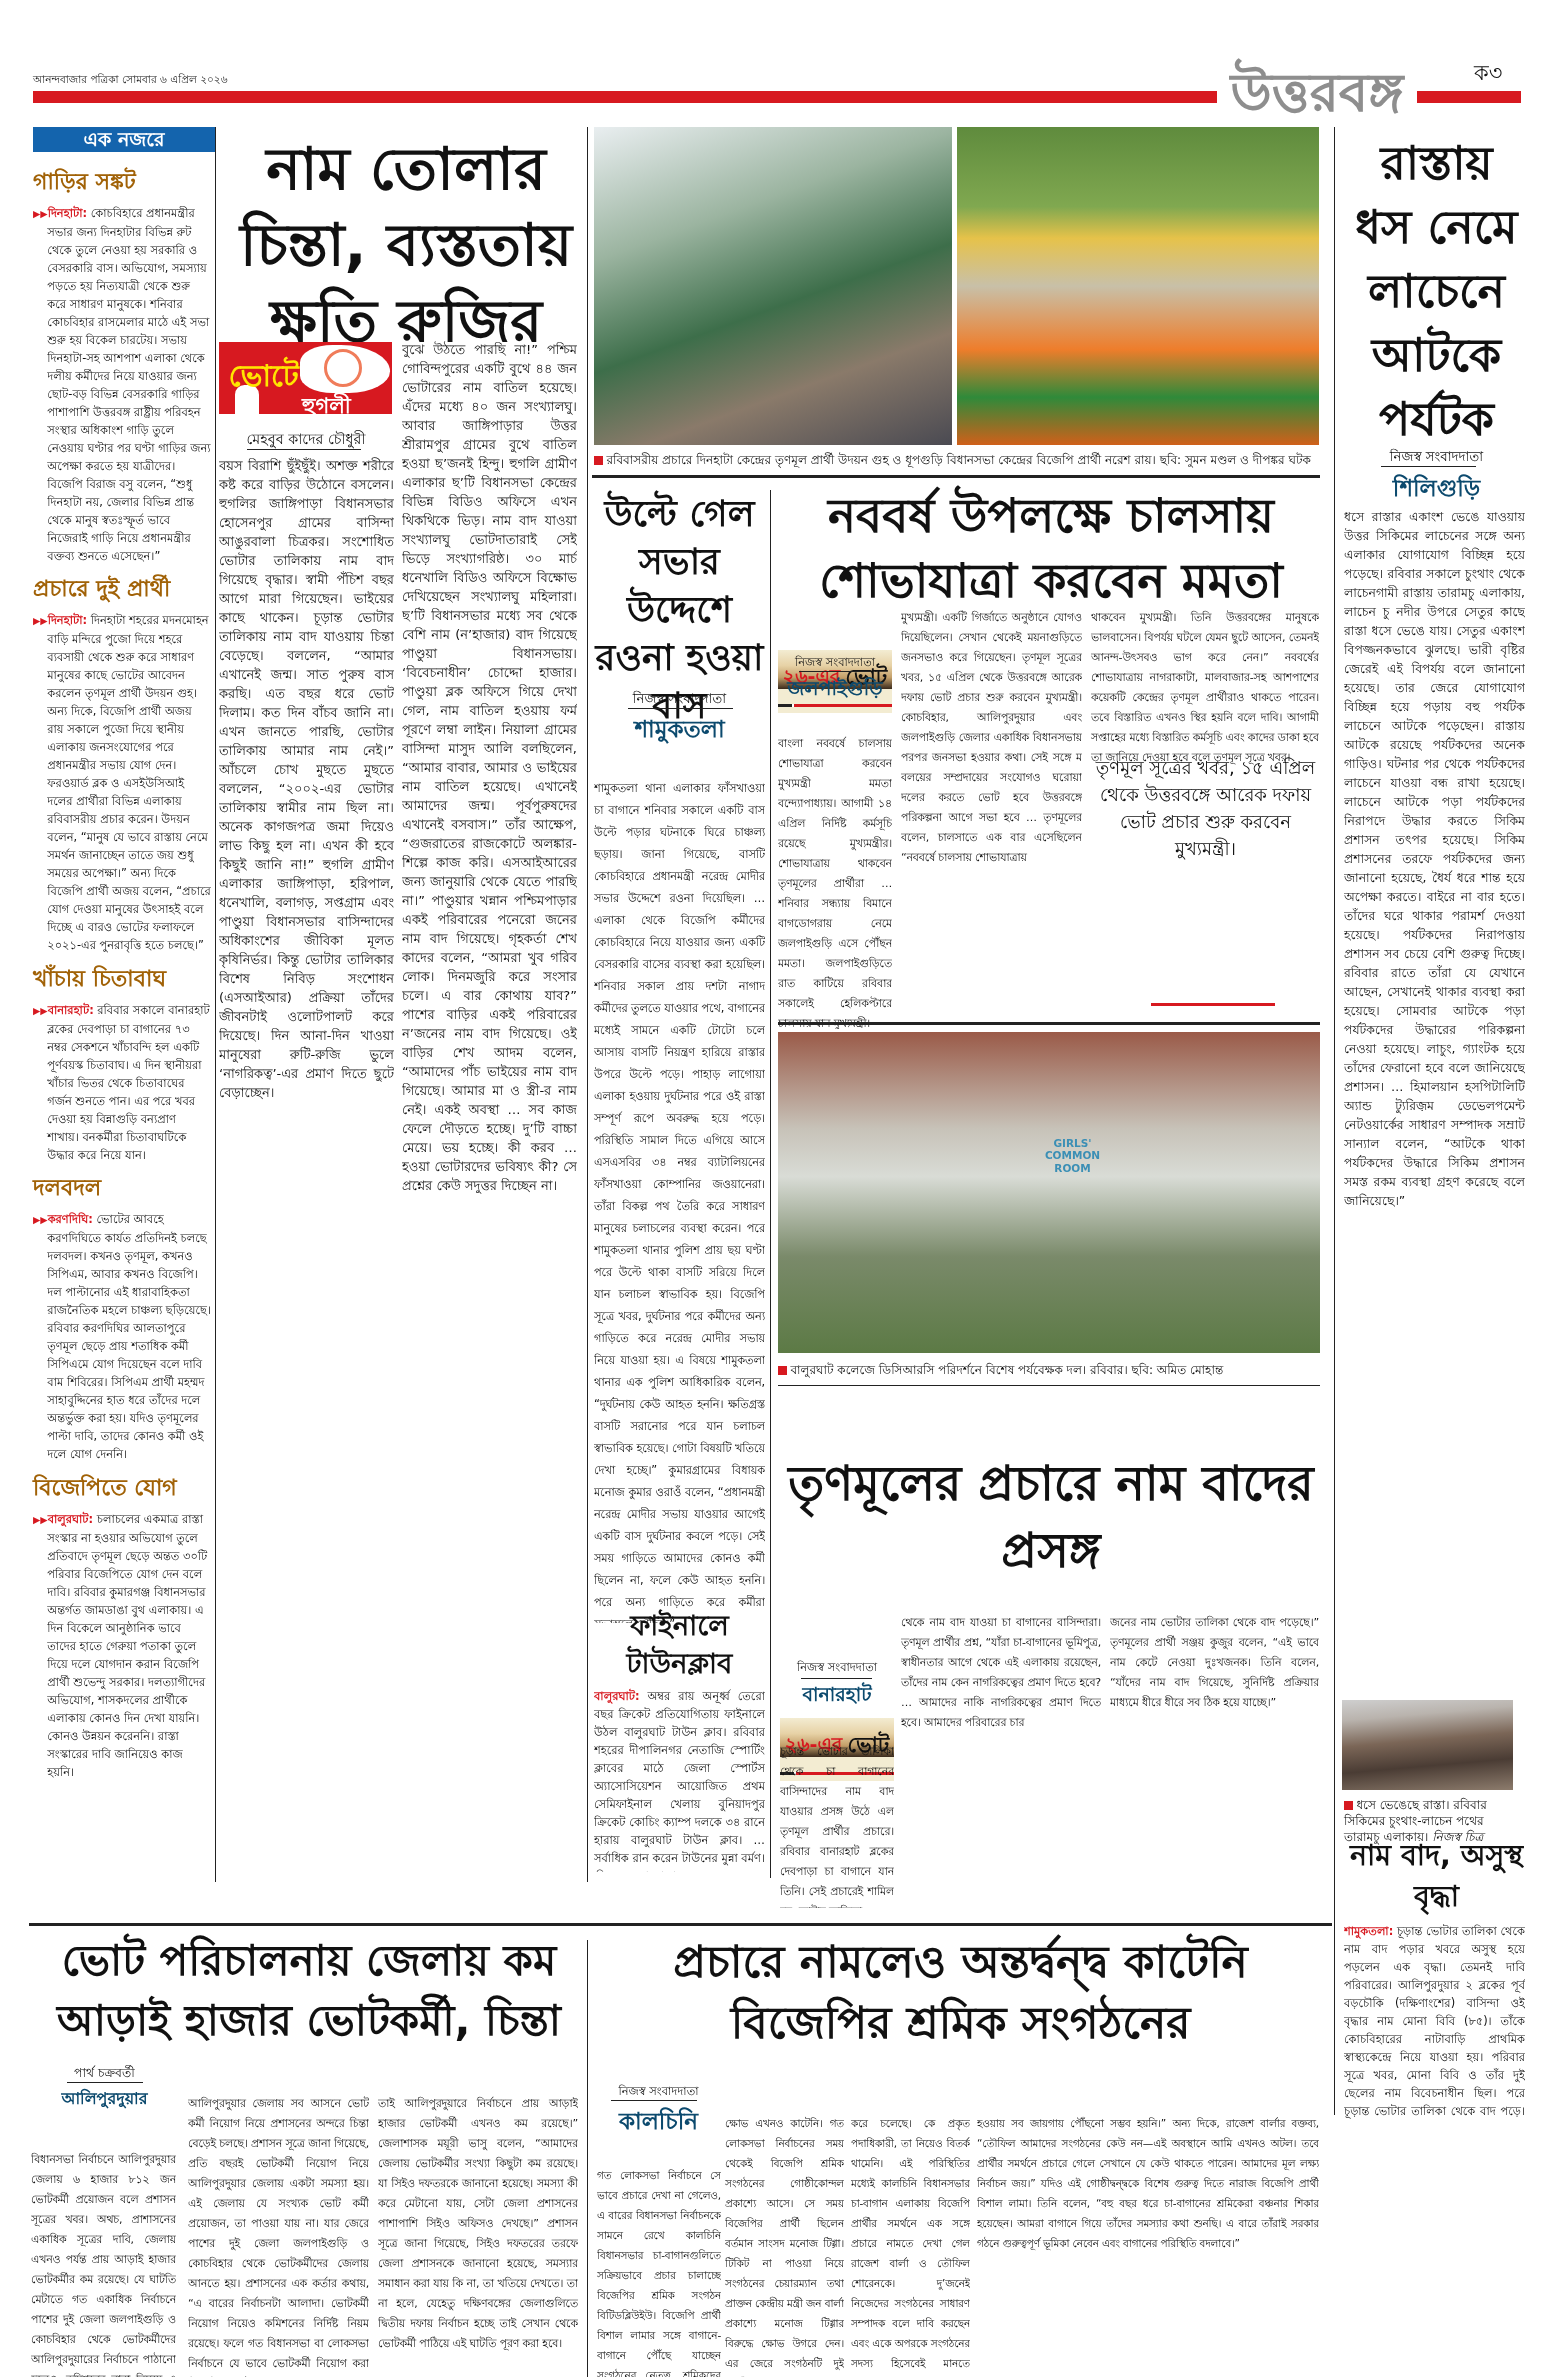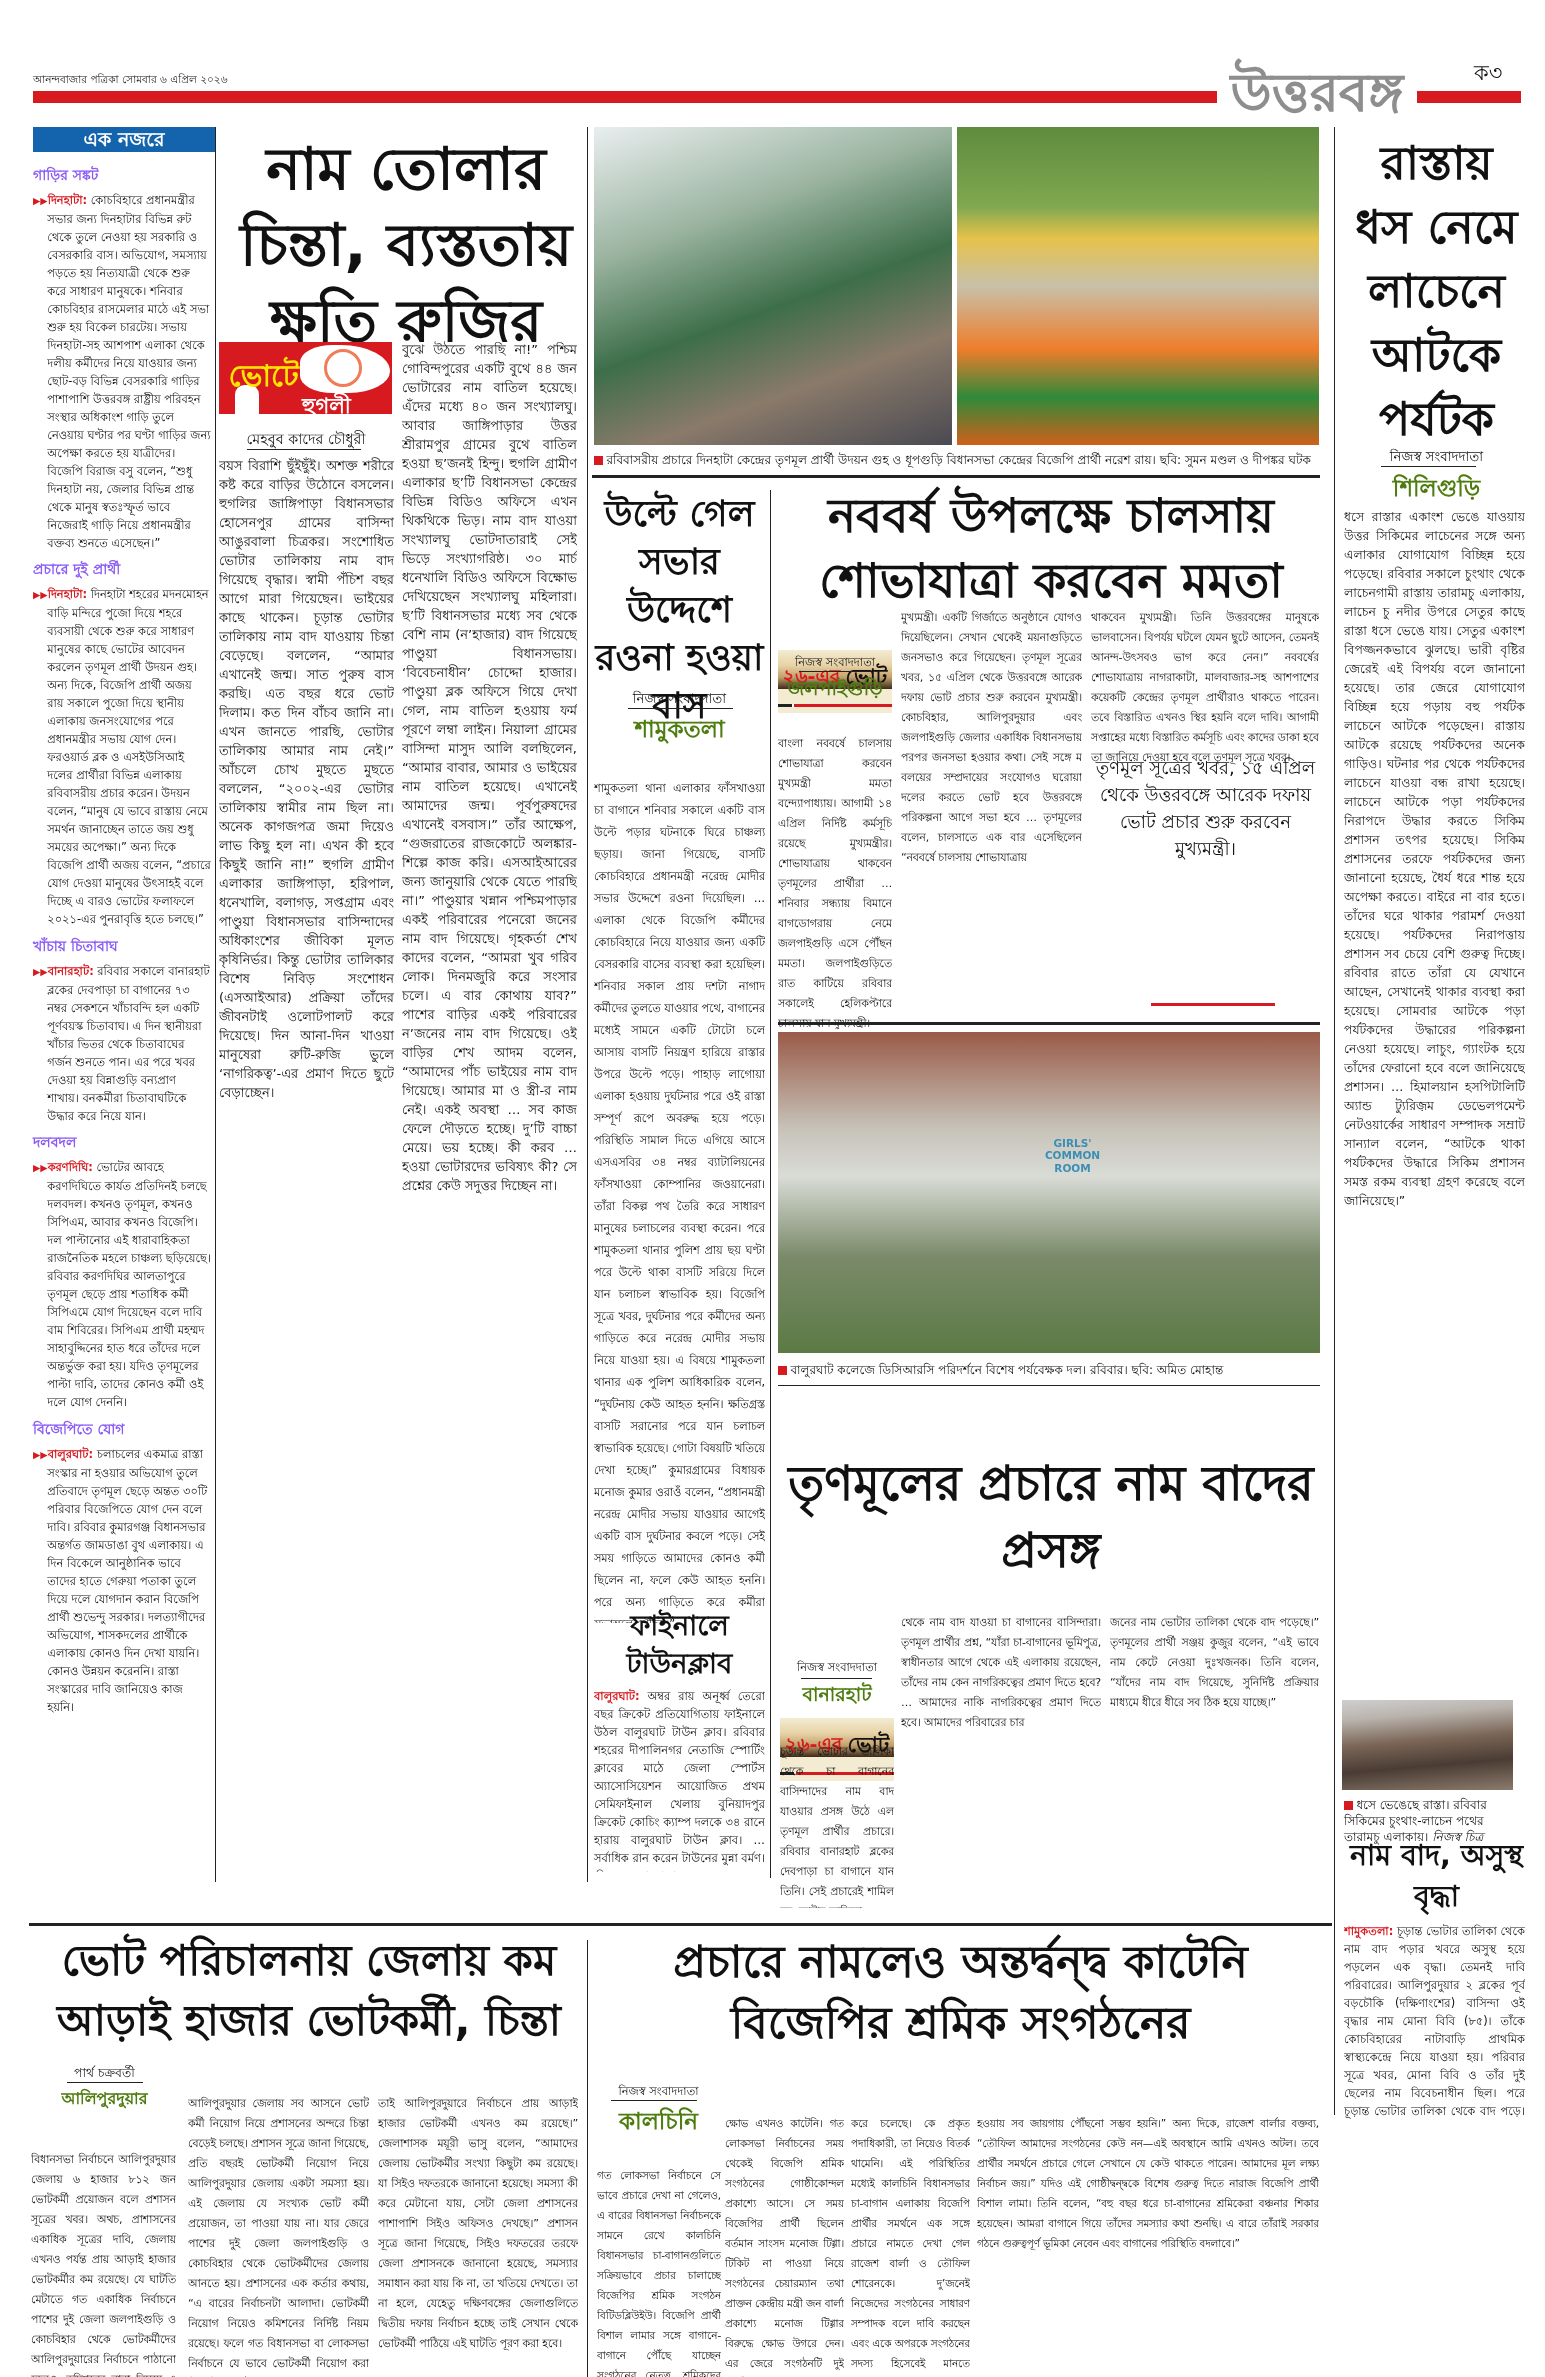--- a/index.html
+++ b/index.html
@@ -15,27 +15,27 @@
 
   .vrule { background: #222; width: 1.4px; }
   .hrule { background: #222; height: 3.3px; }
   .hrule-thin { background: #222; height: 1.4px; }
 
   .body-text { font-family: "DejaVu Sans", sans-serif; font-size: 13px; line-height: 19px; text-align: justify; color: #111; }
   .body-cond { font-family: "DejaVu Sans", sans-serif; font-size: 12px; line-height: 21.4px; text-align: justify; color: #111; letter-spacing: -0.2px; margin-top: 30px; }
   .red { color: #d71920; }
   .head-xl { font-family: "DejaVu Sans", sans-serif; font-weight: bold; color: #111; text-align: center; }
   .byline { text-align: center; font-size: 13.3px; color: #111; }
-  .dateline { text-align: center; font-size: 23px; font-weight: bold; color: #4d7c0f; }
+  .dateline { text-align: center; font-size: 23px; font-weight: bold; color: #0c4a6e; }
   .caption { font-size: 12px; color: #111; }
   .caption .sq { display: inline-block; width: 8.6px; height: 8.6px; background: #d71920; margin-right: 3.8px; vertical-align: middle; }
 
   
   .eknojore-hdr { left: 33px; top: 127px; width: 182px; height: 25px; background: #1464ad; color: #fff; font-size: 19px; font-weight: bold; text-align: center; line-height: 25px; }
-  .brief-title { font-size: 14px; font-weight: bold; color: #8b5cf6; margin: 6.7px 0 2.9px 0; }
+  .brief-title { font-size: 22px; font-weight: bold; color: #a16207; margin: 6.7px 0 2.9px 0; }
   .brief-body { font-size: 11.4px; line-height: 18px; color: #111; padding-left: 14.3px; text-indent: -14.3px; }
   .brief-body .arrow { color: #d71920; font-size: 9.5px; }
   .brief-body .loc { color: #d71920; font-weight: bold; }
 
   .photo { background: #777; overflow: hidden; }
   .photo-tmc { background: linear-gradient(160deg, #e9eef0 0%, #9bb4a0 30%, #3d6e4a 55%, #8a7a6a 75%, #4a4a52 100%); }
   .photo-bjp { background: linear-gradient(180deg, #5f8b3d 0%, #80a850 25%, #e6c24a 35%, #c8c0a8 50%, #ee7d2b 70%, #2f8a3a 85%, #d0601a 100%); }
   .photo-college { background: linear-gradient(180deg, #9a5a48 0%, #c7c2b8 30%, #d9dcd6 45%, #7a8a6a 70%, #5c7a45 100%); }
   .photo-landslide { background: linear-gradient(175deg, #cfcfcf 0%, #b9b3ad 20%, #7b6657 45%, #4a3c34 70%, #8c7b6c 100%); }
 

